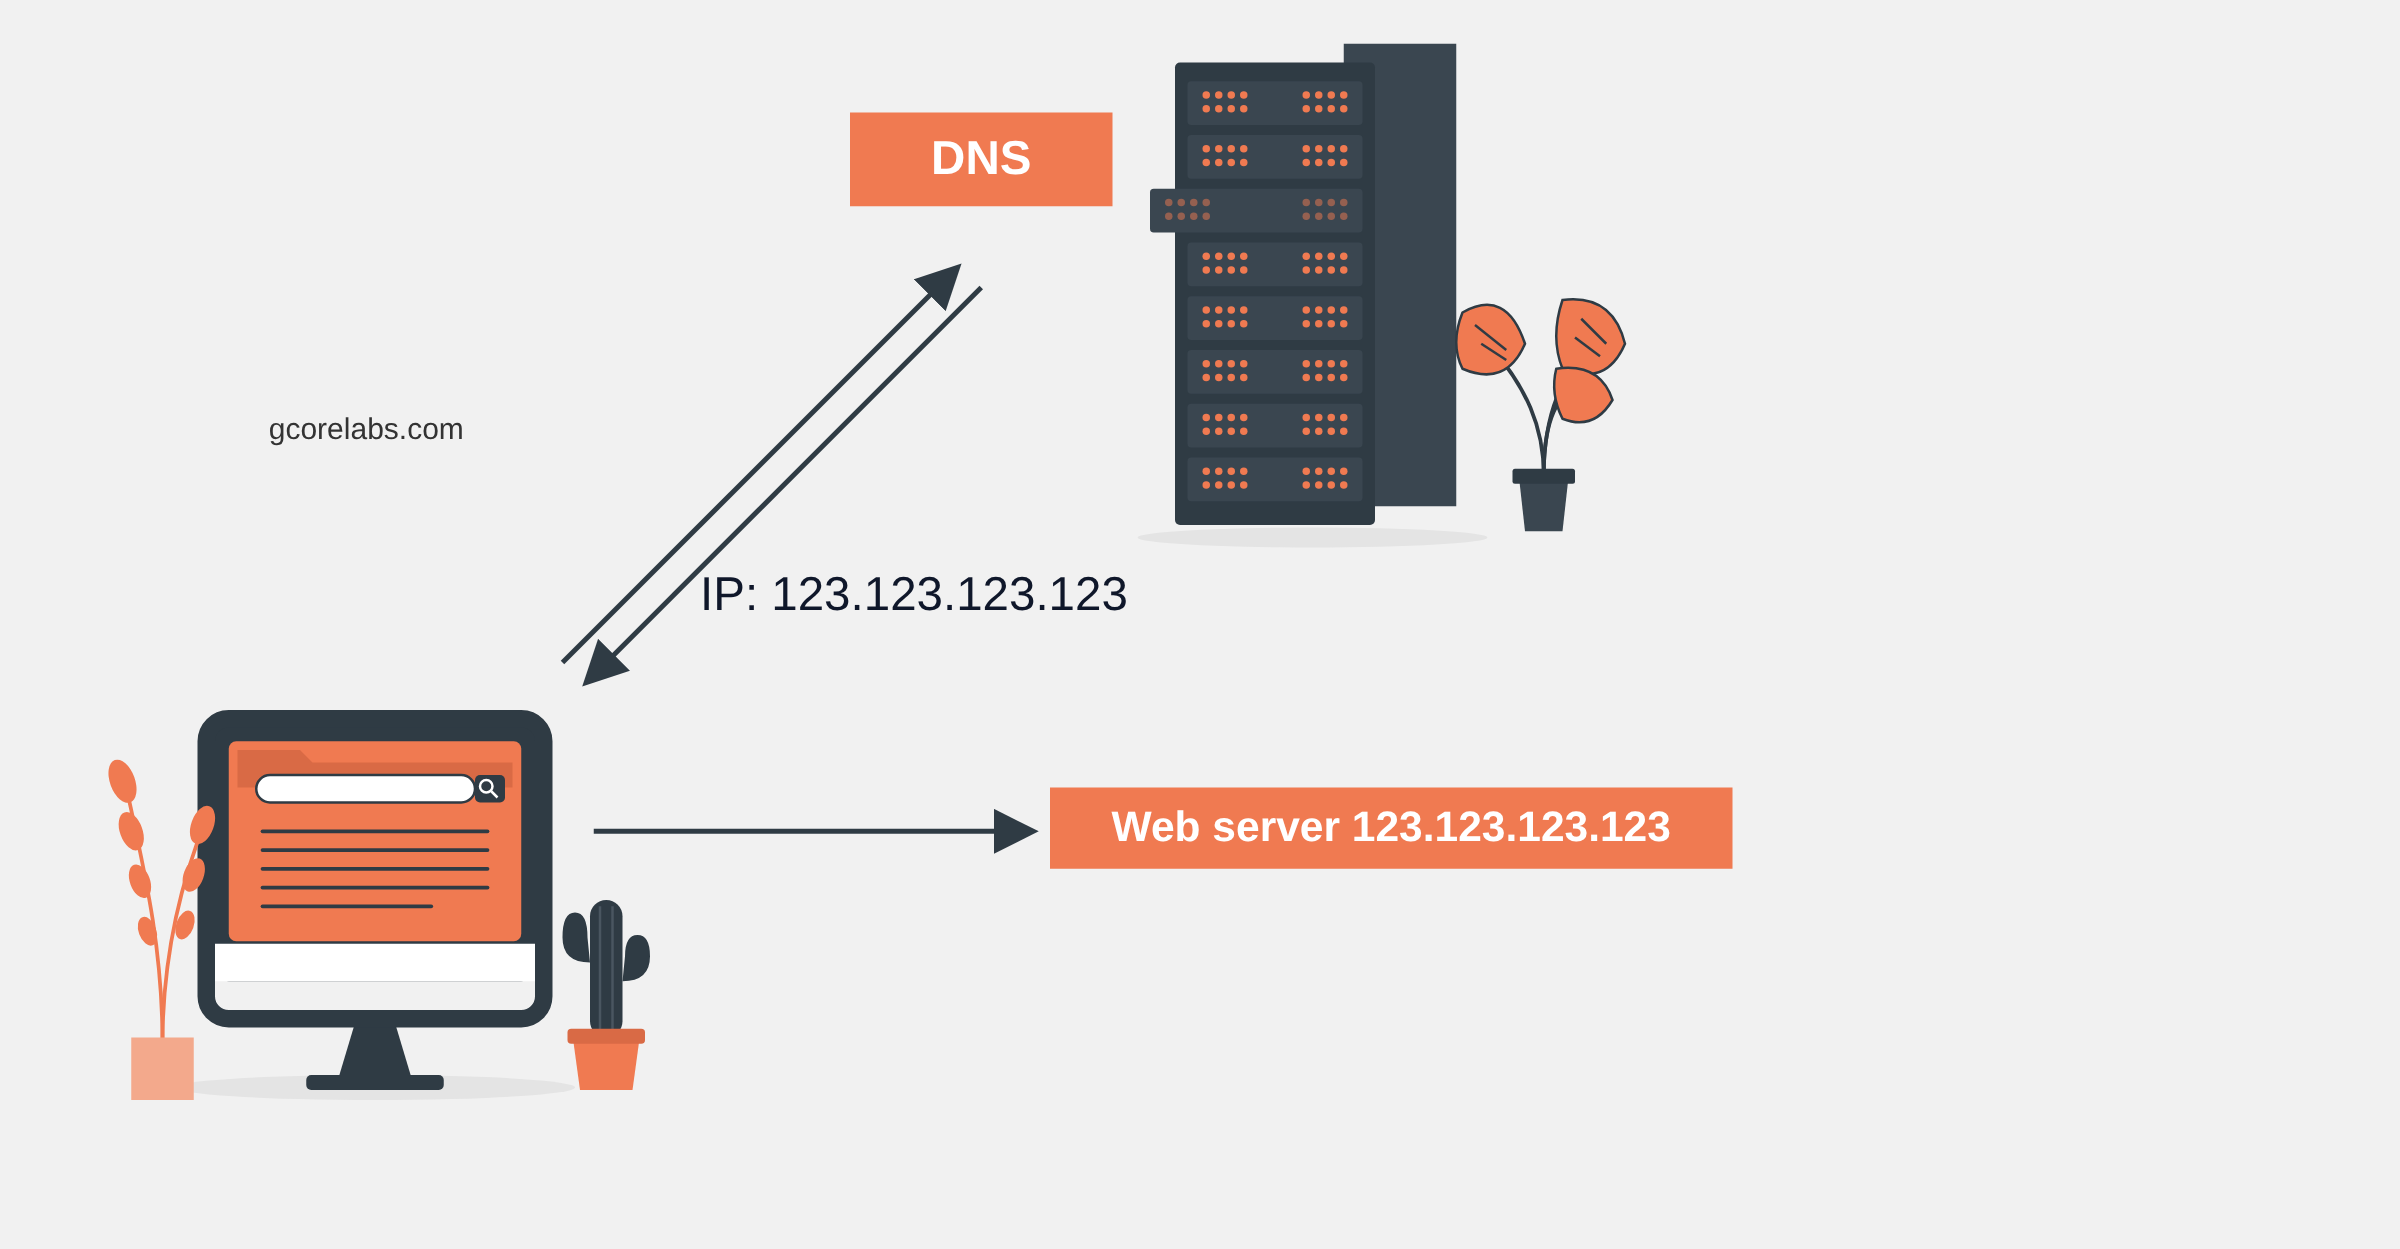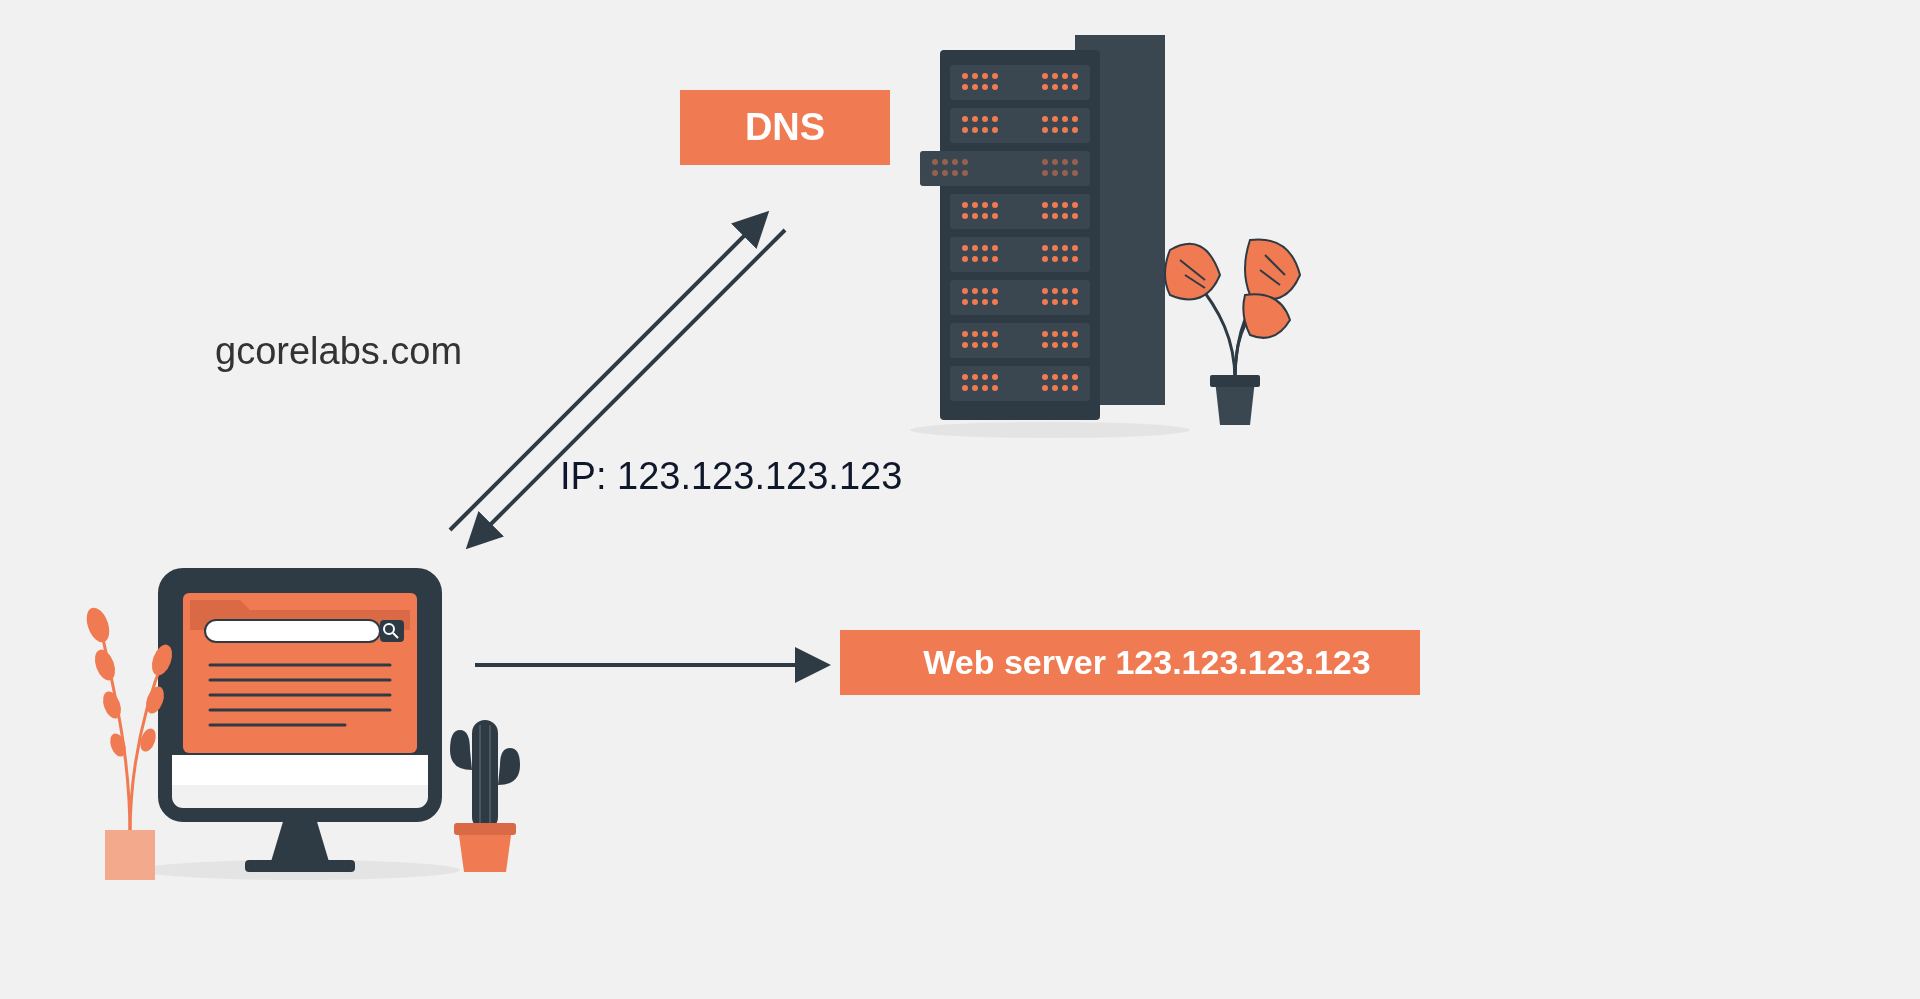--- a/index.html
+++ b/index.html
@@ -1,22 +1,22 @@
 <!DOCTYPE html>
 <html><head>
 <meta charset="utf-8">
 <style>
   html,body{margin:0;padding:0;width:1920px;height:999px;background:#f1f1f1;font-family:Arial,Helvetica,sans-serif;}
   .canvas{position:relative;width:1920px;height:999px;}
   .abs{position:absolute;}
   .dns-box{left:680px;top:90px;width:210px;height:75px;background:#f07a51;display:flex;align-items:center;justify-content:center;}
   .dns-box span{color:#ffffff;font-weight:bold;font-size:38px;}
-  .domain-label{left:215px;top:330px;font-size:38px;color:#333;}
+  .domain-label{left:215px;top:330px;font-size:24px;color:#333;}
   .ip-label{left:560px;top:455px;font-size:38px;color:#0f172a;}
-  .web-box{left:840px;top:630px;width:546px;height:65px;background:#f07a51;display:flex;align-items:center;justify-content:center;padding-left:34px;}
+  .web-box{left:840px;top:630px;width:546px;height:65px;background:#f07a51;display:flex;align-items:center;justify-content:center;}
   .web-box span{color:#ffffff;font-weight:bold;font-size:34px;}
   
 </style>
 </head>
 <body>
 
 <div class="canvas">
 
   <div class="abs dns-box">
     <span>DNS</span>

